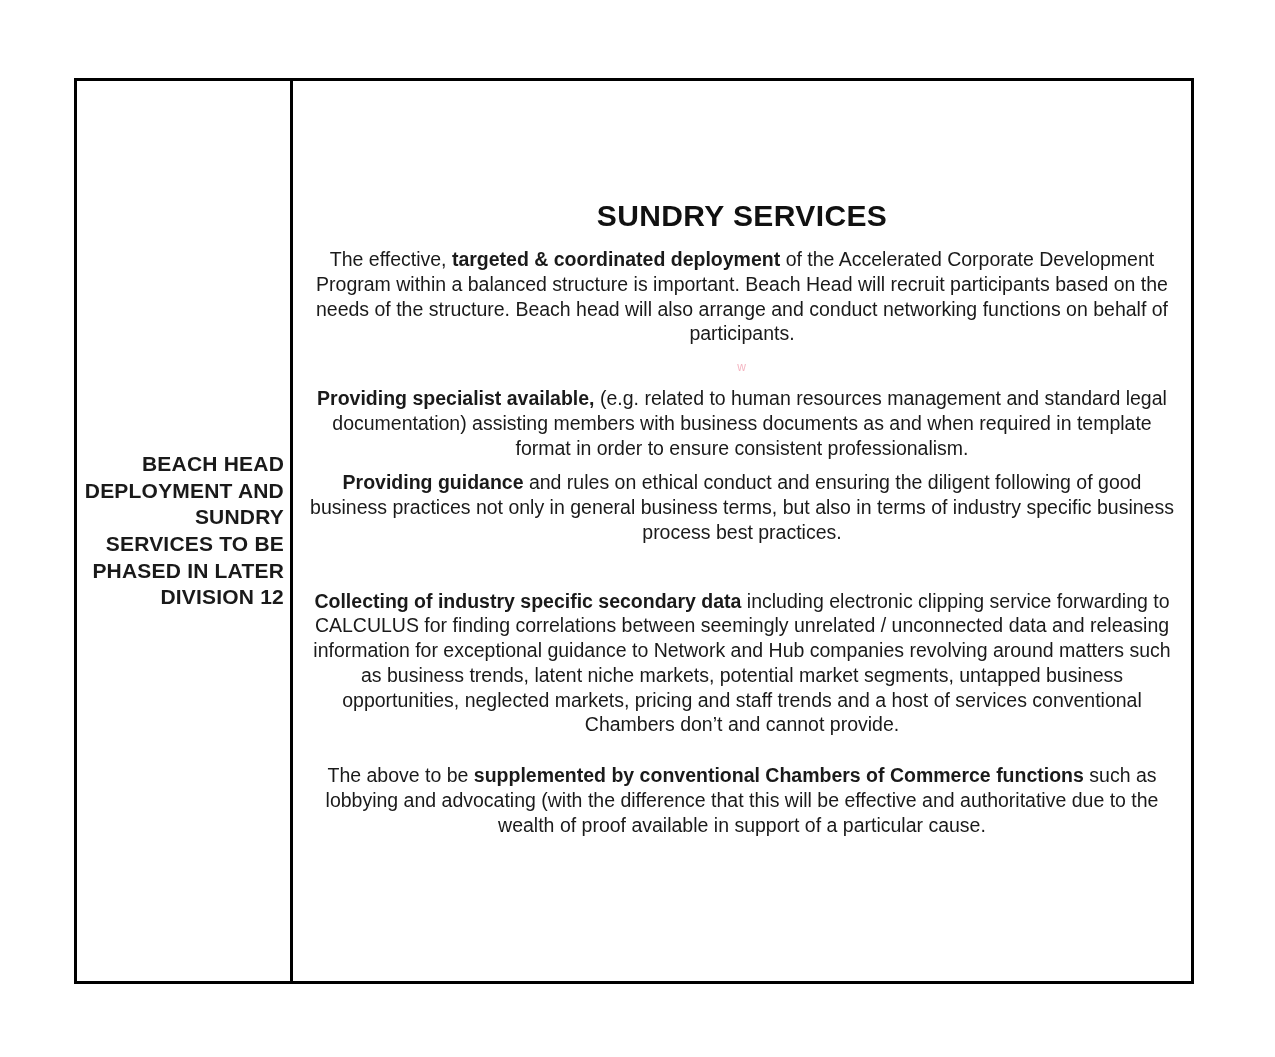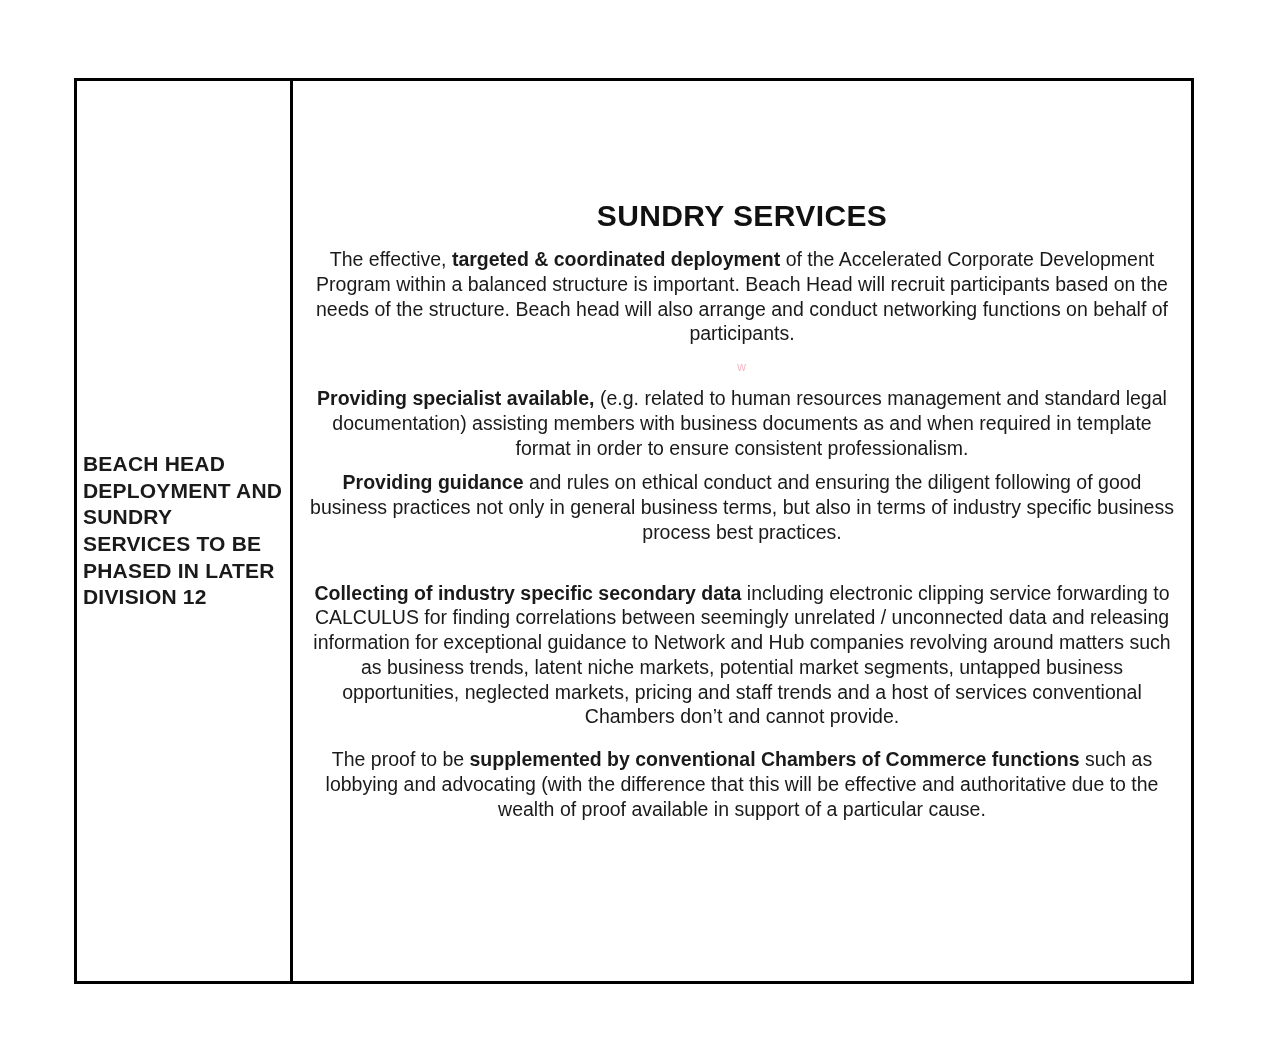--- a/index.html
+++ b/index.html
@@ -30,21 +30,21 @@
     width: 216px;
     flex: 0 0 216px;
     box-sizing: border-box;
     border-right: 3px solid #000000;
     display: flex;
     align-items: center;
     justify-content: center;
     padding: 8px 6px;
   }
   .left-title {
-    text-align: left;
+    text-align: right;
     font-weight: bold;
     font-size: 21px;
     line-height: 1.27;
     color: #1a1a1a;
     letter-spacing: 0.2px;
   }
   .right-cell {
     flex: 1 1 auto;
     box-sizing: border-box;
     padding: 118px 14px 20px 14px;
@@ -55,21 +55,21 @@
     font-size: 30px;
     letter-spacing: 0.4px;
     color: #111111;
     margin: 0 0 14px 0;
   }
   .para {
     text-align: center;
     font-size: 19.5px;
     line-height: 1.27;
     color: #1a1a1a;
-    margin: 0 0 10px 0;
+    margin: 8px 0 10px 0;
   }
   .para b, .para .b {
     font-weight: bold;
   }
   .watermark {
     text-align: center;
     font-size: 12px;
     color: #f4b6c2;
     margin: 14px 0 12px 0;
     letter-spacing: 1px;
@@ -96,16 +96,16 @@
     <div class="para"><span class="b">Providing specialist available,</span><span>  (e.g. related to human resources management and standard legal documentation) assisting members with business documents as and when required in template format in  order to ensure consistent professionalism.</span></div>
 
     <div class="para"><span class="b">Providing guidance</span><span> and rules on ethical conduct and  ensuring the diligent following of good business practices not only in general business terms, but also in terms of industry specific business process best practices.</span></div>
 
     <div class="gap-lg"></div>
 
     <div class="para"><span class="b">Collecting of industry specific secondary data</span><span>  including electronic clipping service forwarding to   CALCULUS for finding correlations between seemingly unrelated / unconnected data and releasing information for exceptional guidance to Network and Hub companies   revolving around matters such as business trends, latent niche markets, potential market segments, untapped   business opportunities, neglected markets, pricing and staff trends and a host of services conventional Chambers don’t and cannot provide.</span></div>
 
     <div class="gap-sm"></div>
 
-    <div class="para"><span>The proof to be </span><span class="b">supplemented by conventional    Chambers of Commerce functions</span><span> such as lobbying and advocating (with the difference that this will be effective and authoritative due to the wealth of proof available in support of a particular cause.</span></div>
+    <div class="para"><span>The above to be </span><span class="b">supplemented by conventional    Chambers of Commerce functions</span><span> such as lobbying and advocating (with the difference that this will be effective and authoritative due to the wealth of proof available in support of a particular cause.</span></div>
   </div>
 
 </div>
 
 </body></html>

